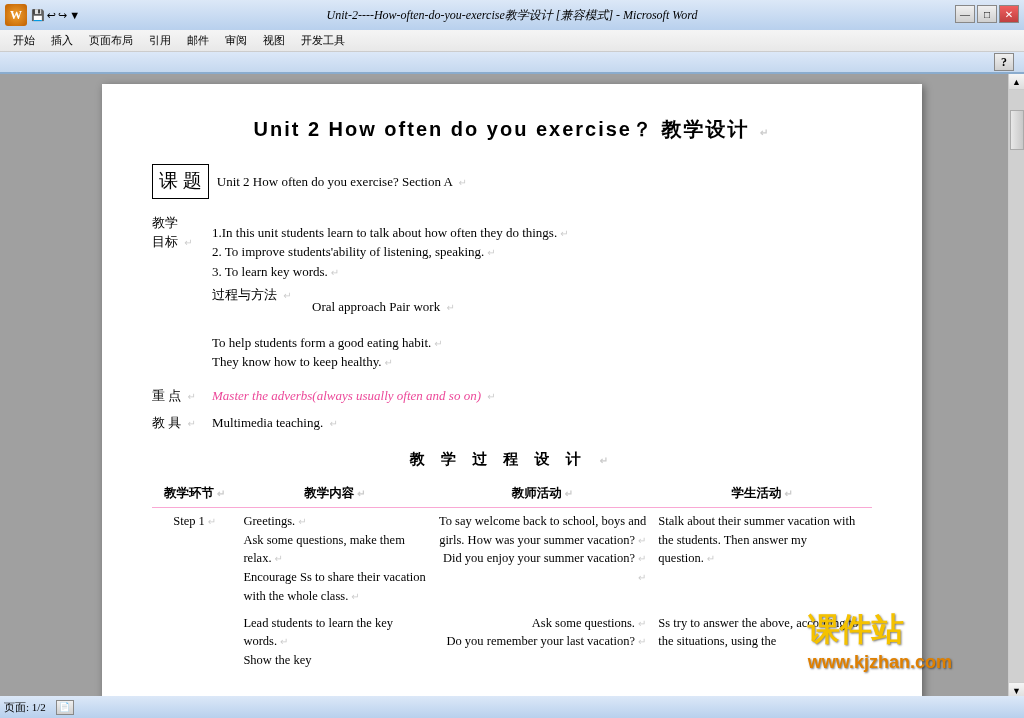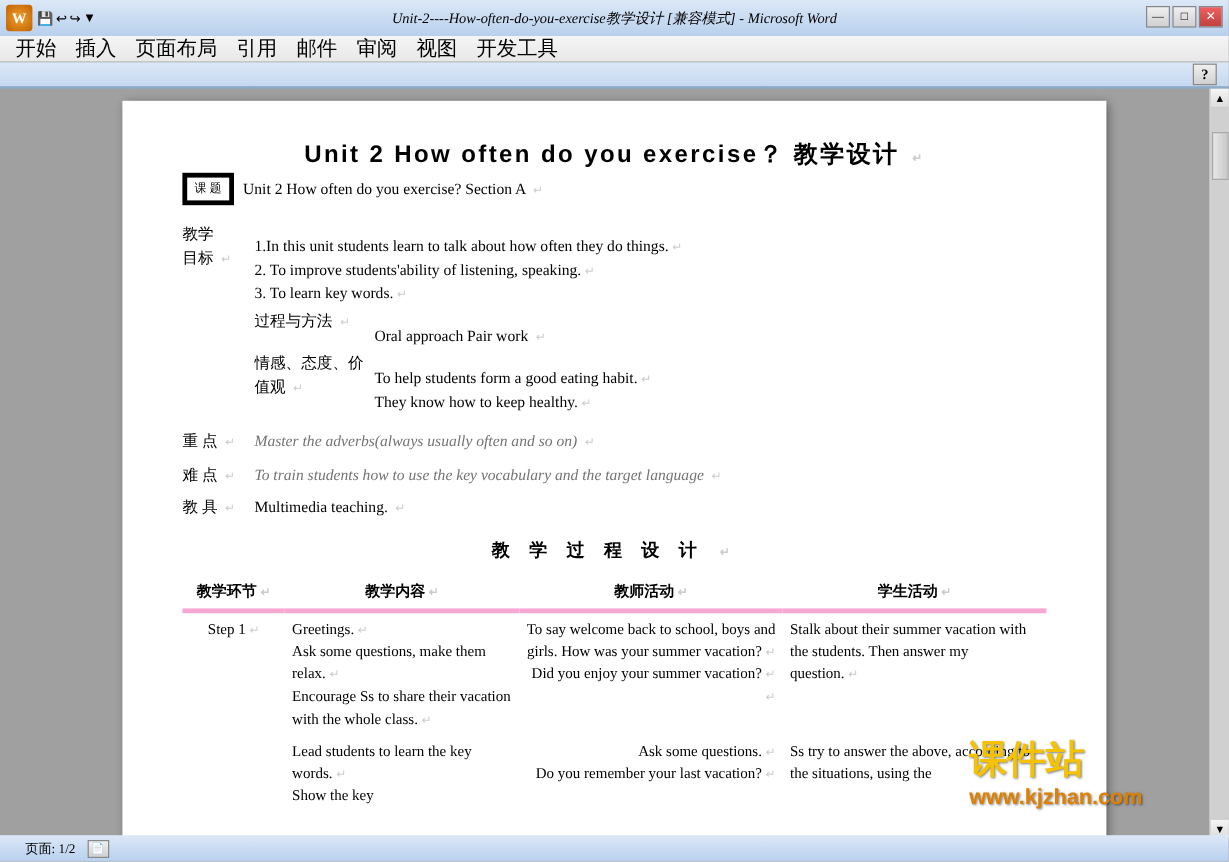--- a/index.html
+++ b/index.html
@@ -66,21 +66,21 @@
       font-size: 11px;
     }
 
     
     .menu-bar {
       background: linear-gradient(to bottom, #f5f5f5, #e8e8e8);
       height: 22px;
       display: flex;
       align-items: center;
       padding: 4px 5px;
-      font-size: 17px;
+      font-size: 11px;
       border-bottom: 1px solid #ccc;
     }
     .menu-item {
       padding: 2px 8px;
       cursor: pointer;
     }
 
     
     .ribbon {
       background: linear-gradient(to bottom, #dce8f8, #c5d8ef);
@@ -168,41 +168,42 @@
       box-shadow: 2px 2px 8px rgba(0,0,0,0.4);
       font-size: 13px;
       line-height: 1.5;
       position: relative;
     }
 
     .page-title {
       text-align: center;
       font-size: 20px;
       font-weight: bold;
+      margin-bottom: 20px;
       font-family: "SimHei", "黑体", sans-serif;
       letter-spacing: 2px;
     }
 
     .return-mark {
       color: #ccc;
       font-size: 10px;
       margin-left: 3px;
     }
 
     
     .keti-row {
       display: flex;
       align-items: center;
       margin-bottom: 12px;
       gap: 8px;
     }
     .keti-box {
-      border: 4px solid #000000;
+      border: 1px solid #000000;
       padding: 2px 6px;
-      font-size: 10px;
+      font-size: 19px;
       white-space: nowrap;
       text-align: center;
     }
     .keti-content {
       font-size: 13px;
     }
 
     
     .obj-section {
       display: flex;
@@ -258,21 +259,21 @@
     
     .process-table {
       width: 100%;
       border-collapse: collapse;
       font-size: 12.5px;
     }
     .process-table th {
       font-weight: bold;
       padding: 4px 6px;
       text-align: center;
-      border-bottom: 4px solid #f9a8d4;
+      border-bottom: 1px solid #f9a8d4;
       font-family: "SimHei", serif;
     }
     .process-table td {
       padding: 4px 6px;
       vertical-align: top;
       font-size: 12.5px;
     }
     .step-col {
       width: 70px;
       text-align: center;
@@ -288,21 +289,21 @@
     .student-col {
       width: 180px;
     }
 
     
     .status-bar {
       background: linear-gradient(to bottom, #dce8f8, #b8d0ed);
       height: 22px;
       display: flex;
       align-items: center;
-      padding: 0 21px;
+      padding: 0 4px;
       font-size: 11px;
       position: absolute;
       bottom: 0;
       left: 0;
       right: 0;
       gap: 10px;
     }
     .status-icon {
       width: 18px;
       height: 15px;
@@ -332,21 +333,21 @@
       font-size: 32px;
       margin-top: 20px;
     }
     .watermark .line2 {
       font-size: 18px;
       color: #e08000;
     }
 
     .italic-blue {
       font-style: italic;
-      color: #737373;
+      color: #ec4899;
     }
   </style>
 </head>
 <body>
 
 <div class="title-bar">
   <div class="title-left">
     <div class="office-logo">W</div>
     <div class="quick-access">
       <span style="cursor:pointer;">💾</span>
@@ -416,53 +417,39 @@
               <span>过程与方法</span>
               <span class="return-mark">↵</span>
             </div>
             <div class="obj-sub-content">
               <span>Oral approach Pair work</span>
               <span class="return-mark">↵</span>
             </div>
           </div>
 
           <div class="obj-row">
-            <div class="obj-sub-label">
-              <span>情感、态度、价值观</span>
-              <span class="return-mark">↵</span>
-            </div>
             <div class="obj-sub-content">
               <div>To help students form a good eating habit.<span class="return-mark">↵</span></div>
               <div>They know how to keep healthy.<span class="return-mark">↵</span></div>
             </div>
           </div>
         </div>
       </div>
 
       <div class="simple-row">
         <div class="row-label">
           <span>重 点</span>
           <span class="return-mark">↵</span>
         </div>
         <div class="row-content">
           <span class="italic-blue">Master the adverbs(always usually often and so on)</span>
           <span class="return-mark">↵</span>
         </div>
       </div>
 
-      <div class="simple-row">
-        <div class="row-label">
-          <span>难 点</span>
-          <span class="return-mark">↵</span>
-        </div>
-        <div class="row-content">
-          <span class="italic-blue">To train students how to use the key vocabulary and the target language</span>
-          <span class="return-mark">↵</span>
-        </div>
-      </div>
 
       <div class="simple-row">
         <div class="row-label">
           <span>教   具</span>
           <span class="return-mark">↵</span>
         </div>
         <div class="row-content">
           <span>Multimedia teaching.</span>
           <span class="return-mark">↵</span>
         </div>

